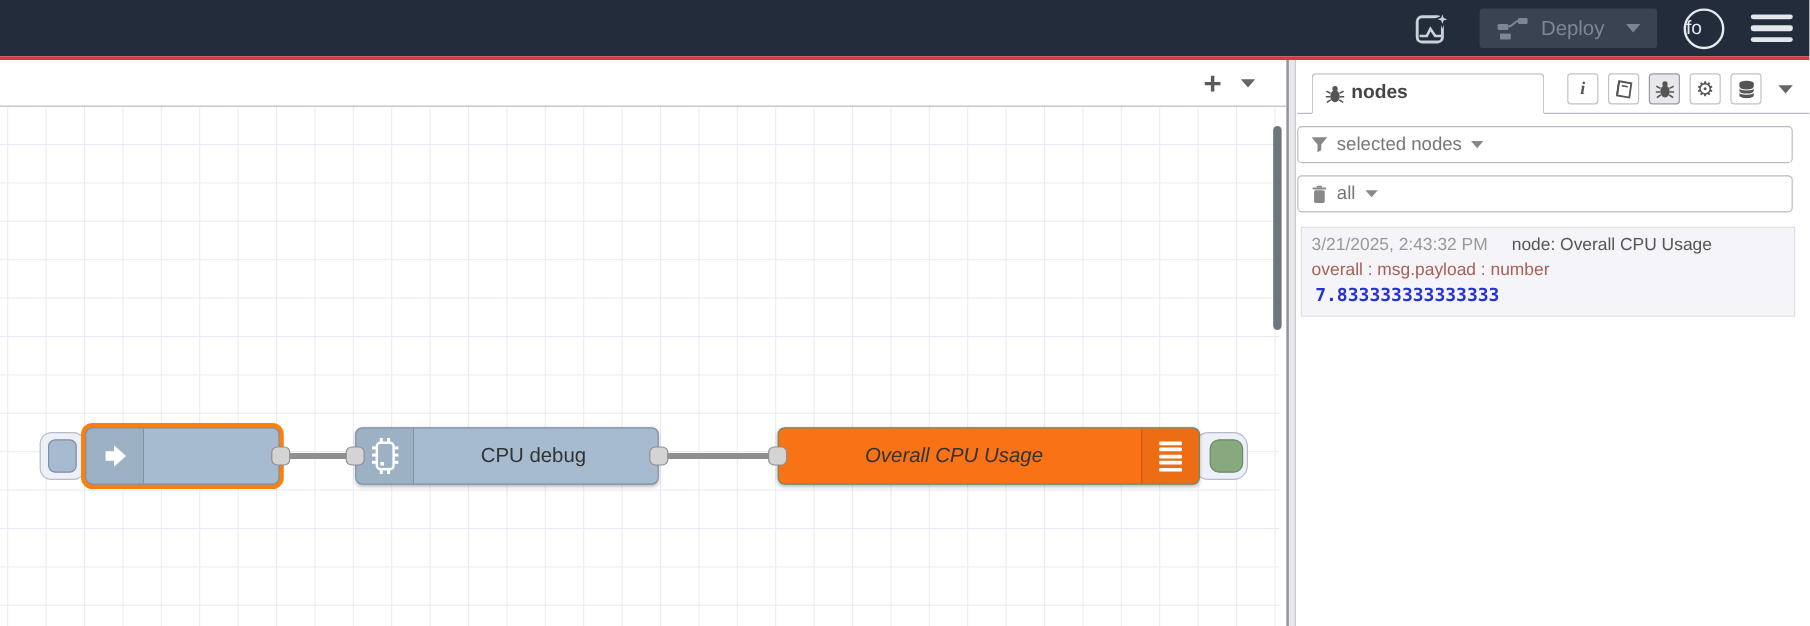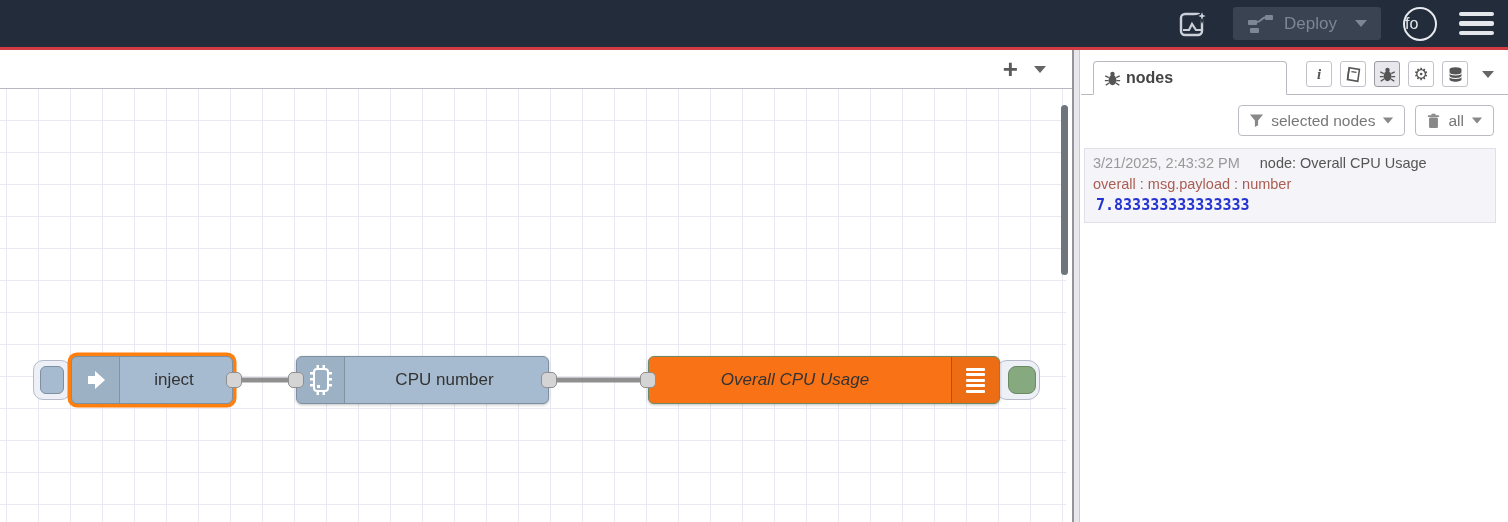--- a/index.html
+++ b/index.html
@@ -51,21 +51,21 @@
   .dbg-bars i { display:block; width:19px; height:3px; background:#fff; border-radius:1px; }
 
   
   .sidebar { position:absolute; left:1081px; top:50px; width:427px; height:472px; background:#fff; z-index:5; }
   .sb-header { position:relative; height:45px; border-bottom:1px solid #b9b9c2; display:flex; align-items:flex-end; }
   .sb-tab { position:absolute; left:12px; bottom:-1px; width:194px; height:34px; background:#fff; border:1px solid #b9b9c2; border-bottom:1px solid #fff; border-radius:4px 4px 0 0; display:flex; align-items:center; gap:5px; padding-left:10px; font-size:16px; font-weight:bold; color:#444; cursor:pointer; }
   .sb-icons { position:absolute; right:14px; bottom:7px; display:flex; align-items:center; gap:8px; }
   .sb-iconbtn { width:26px; height:26px; border:1px solid #c2c2c8; border-radius:3px; background:#fff; display:flex; align-items:center; justify-content:center; color:#555; cursor:pointer; font-size:15px; }
   .sb-iconbtn.active { background:#e7e7ec; border-color:#9a9aa2; }
   .sb-caret { margin-left:6px; cursor:pointer; }
-  .sb-toolbar { display:flex; justify-content:flex-end; gap:10px; padding:10px 14px 8px 0; }
+  .sb-toolbar { display:flex; justify-content:flex-end; gap:10px; padding:10px 14px 8px 0;flex-direction:column; }
   .sb-btn { display:flex; align-items:center; gap:7px; border:1px solid #bbbbc2; border-radius:4px; background:#fff; color:#777; font-size:15.5px; height:31px; padding:0 10px; cursor:pointer; }
   .sb-btn .caret { border-top-color:#888; transform:scale(.85); }
   .dbg-msg { margin:4px 12px 0 3px; background:#f4f4f9; border:1px solid #e0e0e8; padding:6px 8px 8px 8px; font-size:14.5px; cursor:pointer; }
   .dbg-meta { color:#999; }
   .dbg-node { color:#555; margin-left:16px; }
   .dbg-prop { color:#aa5d52; margin-top:5px; }
   .dbg-value { font-family:"DejaVu Sans Mono", monospace; font-weight:600; color:#2533d0; font-size:15px; margin-top:4px; padding-left:3px; }
   svg { display:block; }
 </style>
 </head>
@@ -125,21 +125,20 @@
       <i></i>
     </div>
   <div class="node node-blue selected" style="left:71px; top:356px; width:162px;">
     <div class="icon-region icon-left">
       <span>
         <svg width="26" height="26" viewBox="0 0 26 26">
           <path d="M5 9 L12 9 L12 4 L22 13 L12 22 L12 17 L5 17 Z" fill="#fff"></path>
         </svg>
       </span>
     </div>
-    <div class="node-label" style="padding-left:44px;">inject</div>
   </div>
   <div class="port" style="left:226px;"></div>
 
   <div class="node node-blue" style="left:296px; top:356px; width:253px;">
     <div class="icon-region icon-left">
       <span>
         <svg width="28" height="32" viewBox="0 0 28 32">
           <rect x="7" y="5" width="14" height="22" rx="3" fill="none" stroke="#fff" stroke-width="2"></rect>
           <rect x="3" y="8" width="4" height="2.5" fill="#fff"></rect>
             <rect x="3" y="14" width="4" height="2.5" fill="#fff"></rect>
@@ -148,21 +147,21 @@
             <rect x="21" y="14" width="4" height="2.5" fill="#fff"></rect>
             <rect x="21" y="20" width="4" height="2.5" fill="#fff"></rect>
           <rect x="9.5" y="27" width="2.5" height="4" fill="#fff"></rect>
             <rect x="15.5" y="27" width="2.5" height="4" fill="#fff"></rect>
           <rect x="9.5" y="1" width="2.5" height="4" fill="#fff"></rect>
             <rect x="15.5" y="1" width="2.5" height="4" fill="#fff"></rect>
           <rect x="10" y="21" width="3" height="3" fill="#fff"></rect>
         </svg>
       </span>
     </div>
-    <div class="node-label" style="padding-left:44px;">CPU number</div>
+    <div class="node-label" style="padding-left:44px;">CPU debug</div>
   </div>
   <div class="port" style="left:288px;"></div>
   <div class="port" style="left:541px;"></div>
 
   <div class="side-btn debug-toggle">
       <i></i>
     </div>
   <div class="node node-green" style="left:648px; top:356px; width:352px;">
     <div class="node-label" style="padding-right:58px; font-style:italic;">Overall CPU Usage</div>
     <div class="icon-region icon-right">

